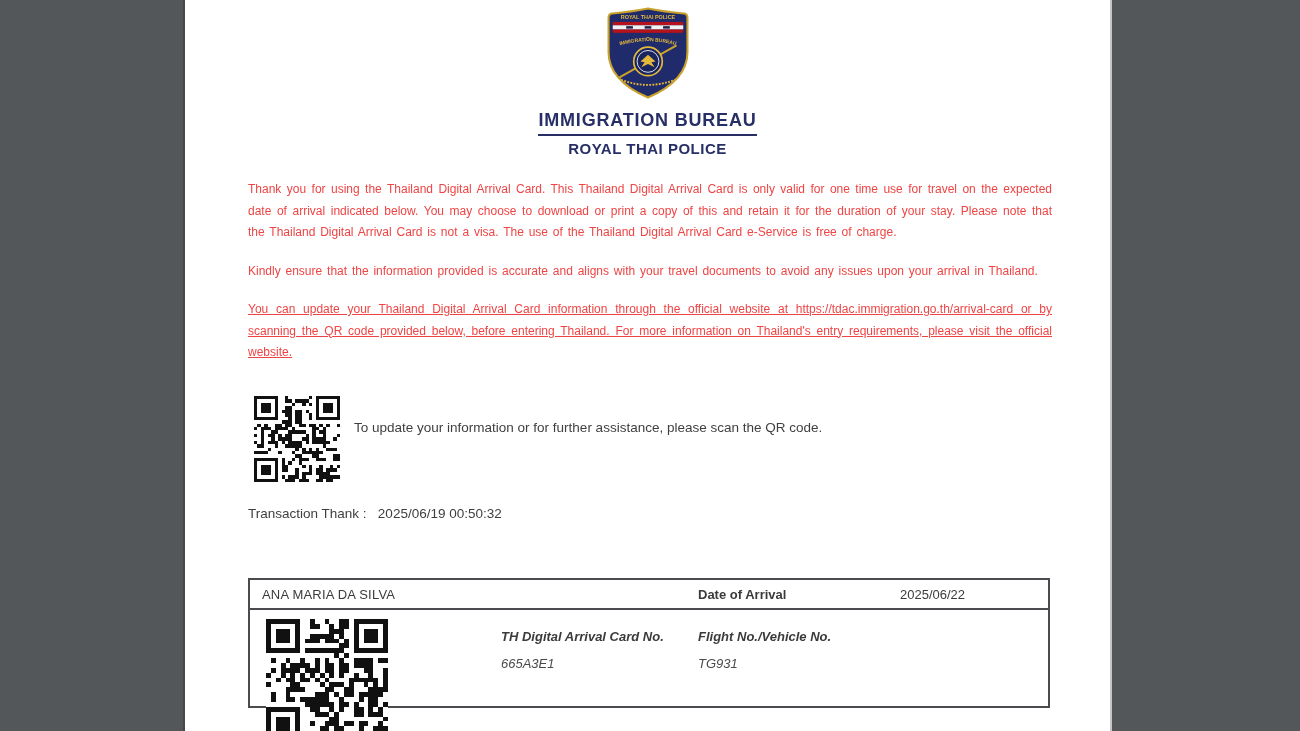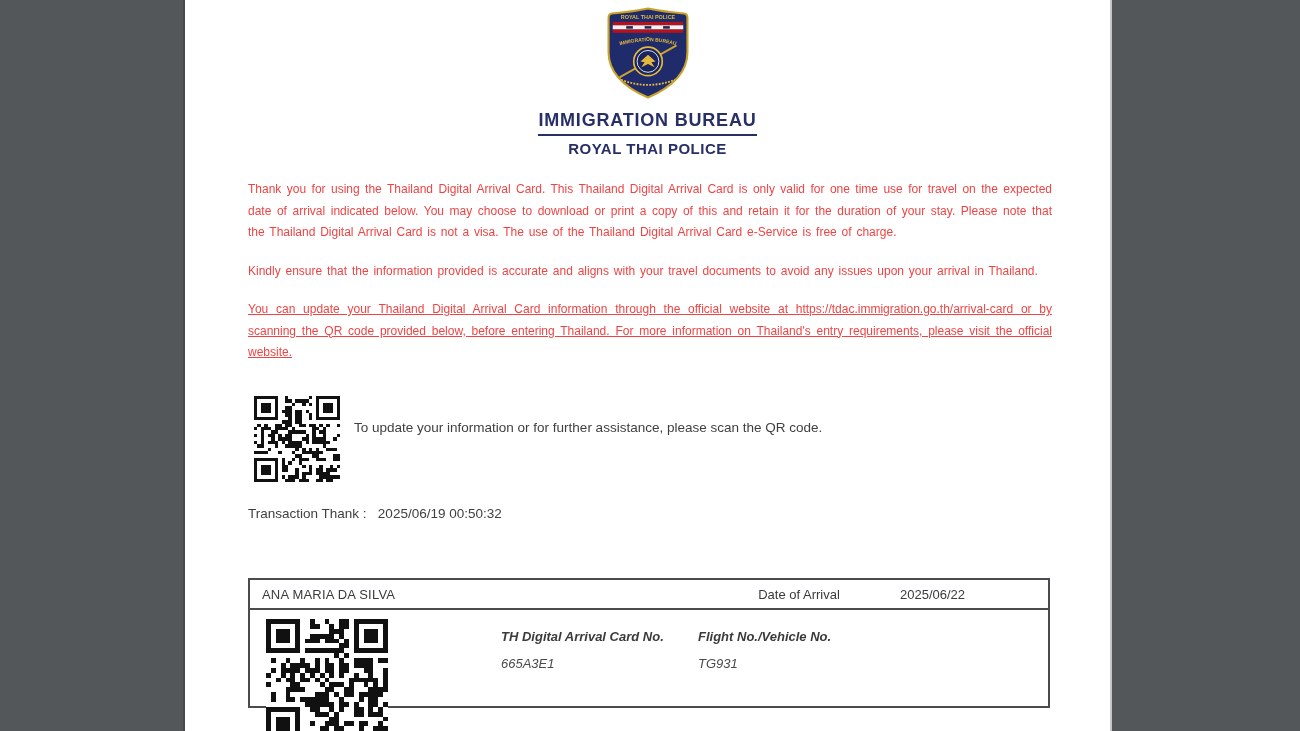--- a/index.html
+++ b/index.html
@@ -53,21 +53,21 @@
     position:absolute;left:63px;top:553px;width:802px;height:130px;
     border:2px solid #4a4b4f;box-sizing:border-box;
     color:#3b3b3b;font-size:13px;margin-top:25px;
   }
   .card-header{
     display:grid;grid-template-columns:251px 197px 202px 1fr;
     height:30px;line-height:30px;border-bottom:2px solid #4a4b4f;
     box-sizing:border-box;
   }
   .card-header .name-cell{grid-column:1 / span 2;padding-left:12px;font-weight:500;letter-spacing:.2px;}
-  .card-header .hdr-label{font-weight:400;text-align:center;}
+  .card-header .hdr-label{font-weight:700;}
   .card-body{
     display:grid;grid-template-columns:251px 197px 202px 1fr;
     height:136px;
   }
   .qr-cell{padding:9px 0 0 16px;}
   .qr-large{width:122px;height:122px;display:block;}
   .field-cell{padding-top:19px;font-style:italic;}
   .field-label{font-weight:600;}
   .field-value{margin-top:12px;font-weight:400;color:#4a4a4a;}
 </style>

